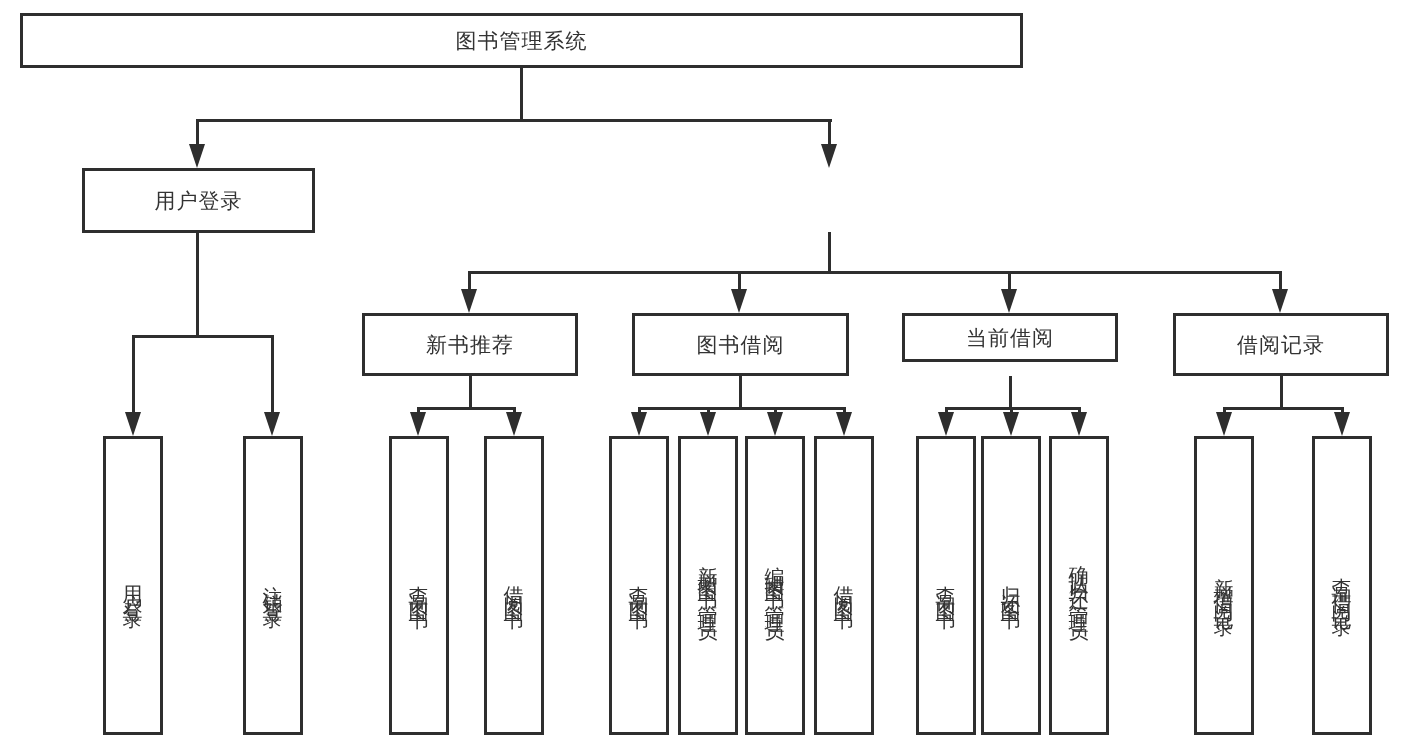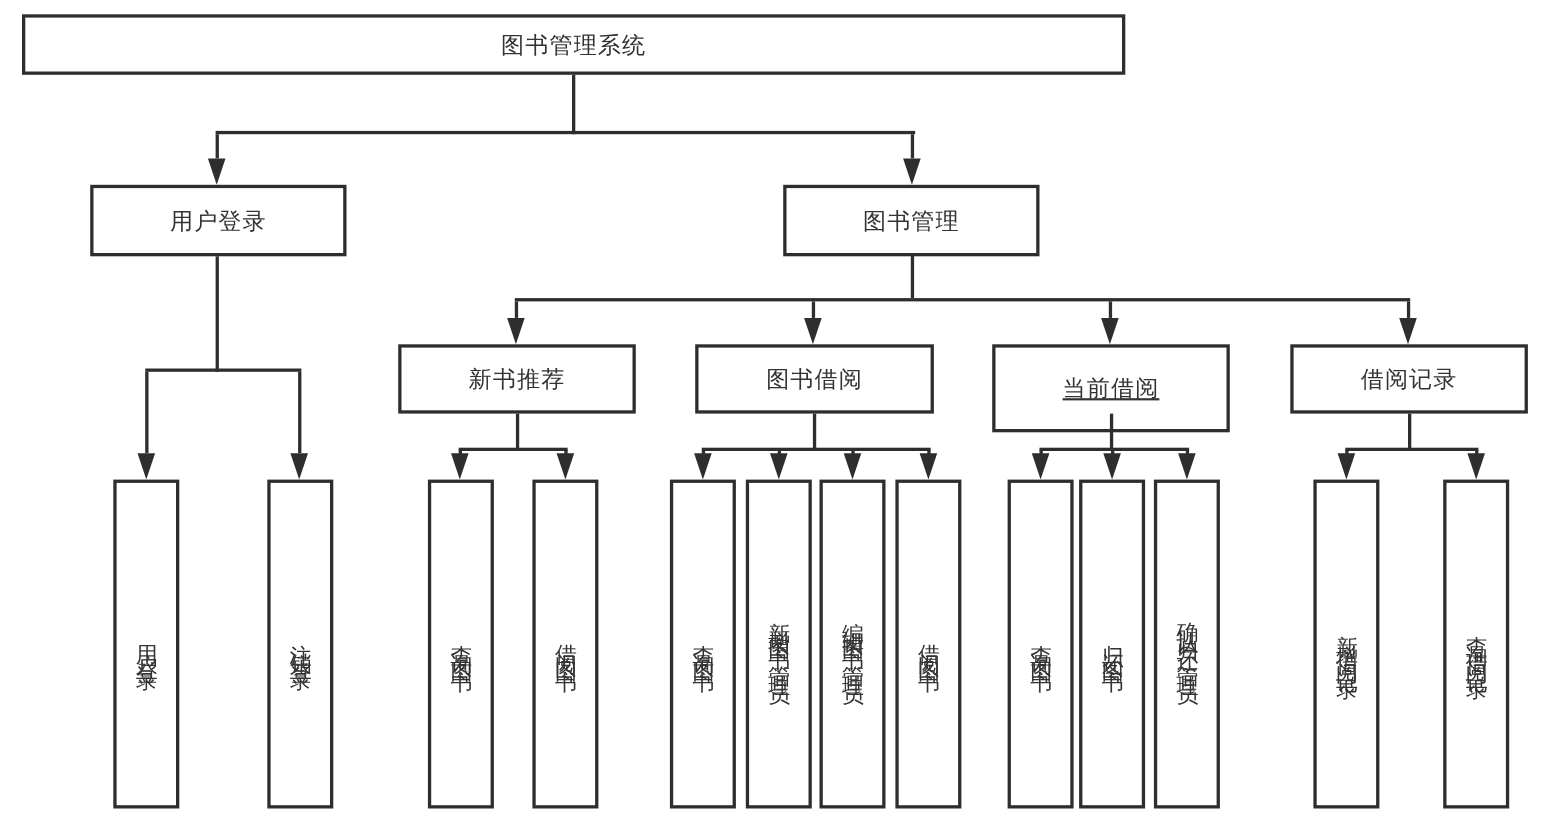--- a/index.html
+++ b/index.html
@@ -38,21 +38,20 @@
   <div class="box" style="left:20px;top:13px;width:1003px;height:55px;">图书管理系统</div>
 
   <div class="v" style="left:520px;top:68px;height:54px;"></div>
   <div class="h" style="left:196px;top:119px;width:636px;"></div>
   <div class="v" style="left:196px;top:122px;height:22px;"></div>
   <div class="arw" style="left:189px;top:144px;"></div>
   <div class="v" style="left:828px;top:122px;height:22px;"></div>
   <div class="arw" style="left:821px;top:144px;"></div>
 
   <div class="box" style="left:82px;top:168px;width:233px;height:65px;">用户登录</div>
-  <div class="box" style="left:712px;top:168px;width:233px;height:65px;">图书管理</div>
 
   <div class="v" style="left:196px;top:233px;height:105px;"></div>
   <div class="h" style="left:132px;top:335px;width:142px;"></div>
   <div class="v" style="left:132px;top:338px;height:74px;"></div>
   <div class="arw" style="left:125px;top:412px;"></div>
   <div class="v" style="left:271px;top:338px;height:74px;"></div>
   <div class="arw" style="left:264px;top:412px;"></div>
 
   <div class="v" style="left:828px;top:232px;height:39px;"></div>
   <div class="h" style="left:468px;top:271px;width:814px;"></div>
@@ -60,21 +59,21 @@
   <div class="arw" style="left:461px;top:289px;"></div>
   <div class="v" style="left:738px;top:274px;height:15px;"></div>
   <div class="arw" style="left:731px;top:289px;"></div>
   <div class="v" style="left:1008px;top:274px;height:15px;"></div>
   <div class="arw" style="left:1001px;top:289px;"></div>
   <div class="v" style="left:1279px;top:274px;height:15px;"></div>
   <div class="arw" style="left:1272px;top:289px;"></div>
 
   <div class="box" style="left:632px;top:313px;width:217px;height:63px;">图书借阅</div>
   <div class="box" style="left:362px;top:313px;width:216px;height:63px;">新书推荐</div>
-  <div class="box" style="left:902px;top:313px;width:216px;height:80px;text-decoration:underline;">当前借阅</div>
+  <div class="box" style="left:902px;top:313px;width:216px;height:49px;">当前借阅</div>
   <div class="box" style="left:1173px;top:313px;width:216px;height:63px;">借阅记录</div>
 
   <div class="v" style="left:469px;top:376px;height:34px;"></div>
   <div class="h" style="left:417px;top:407px;width:99px;"></div>
   <div class="v" style="left:417px;top:409px;height:4px;"></div>
   <div class="arw" style="left:410px;top:412px;"></div>
   <div class="v" style="left:513px;top:409px;height:4px;"></div>
   <div class="arw" style="left:506px;top:412px;"></div>
 
   <div class="v" style="left:739px;top:376px;height:34px;"></div>

